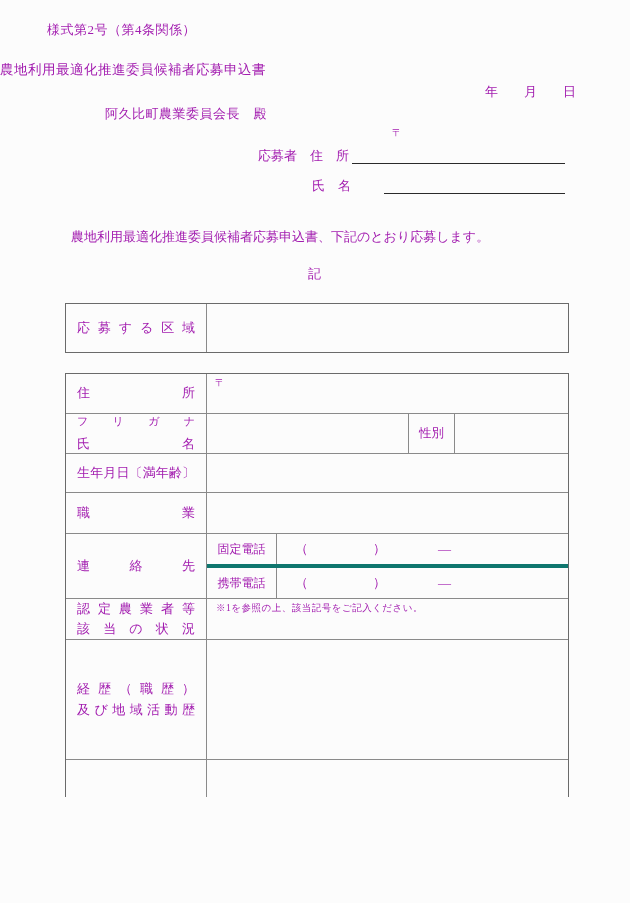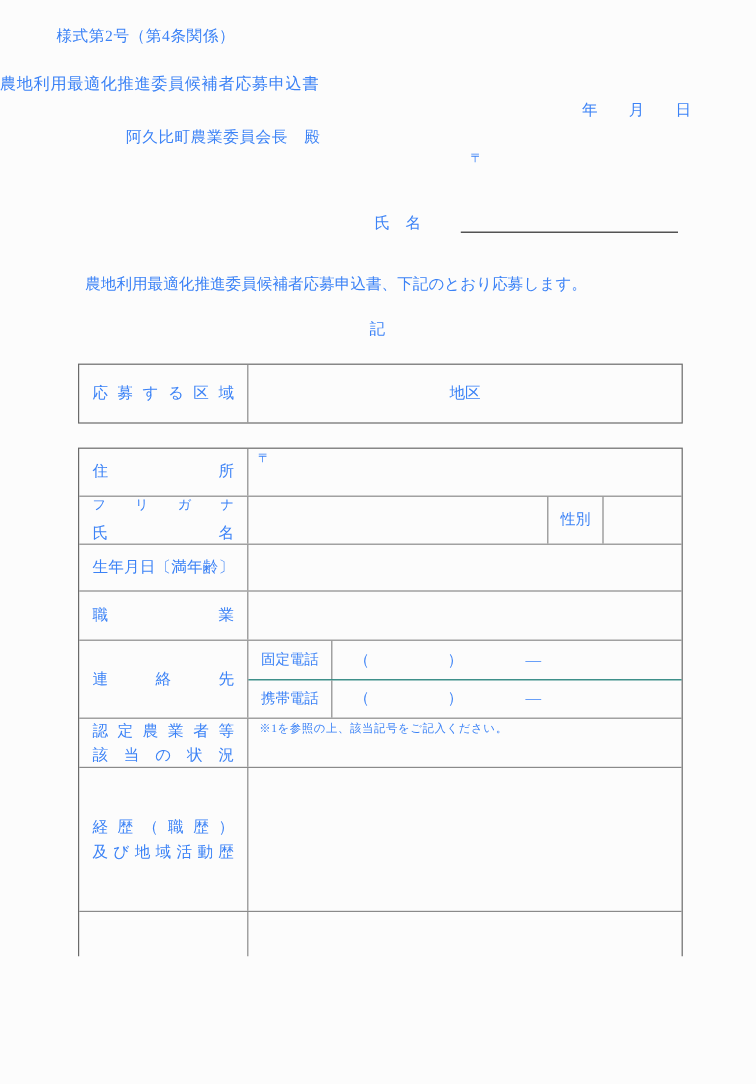--- a/index.html
+++ b/index.html
@@ -1,19 +1,19 @@
 <!DOCTYPE html>
 <html><head>
 <meta charset="utf-8">
 <style>
   * { margin:0; padding:0; box-sizing:border-box; }
   html, body { background:#fcfcfc; }
   .page {
     position:relative; width:630px; height:797px; margin:0 auto;
-    background:#fcfcfc; color:#3b82f6;
+    background:#fcfcfc; color:#a21caf;
     font-family:"Liberation Serif","DejaVu Serif",serif;
     font-size:13px; line-height:1.25; overflow:hidden;
   }
   .abs { position:absolute; }
   .form-no   { left:47px; top:22px; letter-spacing:0.5px; }
   .doc-title { left:0; right:0; top:62px; font-size:13.5px; letter-spacing:0.5px; }
   .date-line { right:54px; top:84px; }
   .addressee { left:68px; top:106px; letter-spacing:0.5px;padding-left:37px; }
   .postal-top{ left:392px; top:127px; font-size:10px; }
   .addr-line { left:258px; top:147px; width:307px; display:flex; align-items:flex-end; }
@@ -37,71 +37,72 @@
 
   
   .dist { display:flex; justify-content:space-between; width:100%; }
 
   .center-text { justify-content:center; }
   .postal-in { position:absolute; top:3px; left:8px; font-size:10px; }
 
   .kana-line { font-size:11px; margin-bottom:3px; }
   .two-line-label .dist + .dist { margin-top:4px; }
 
-  .split-cell { flex:1; display:flex; align-items:stretch; }
+  .split-cell { flex:1; display:flex; align-items:stretch;gap:48px; }
   .blank-wide { flex:1; }
   .sex-cell { width:47px; border-left:1px solid #8a8a8a; border-right:1px solid #8a8a8a;
               display:flex; align-items:center; justify-content:center; font-size:12.5px; }
   .blank-sm { width:65px; }
 
   .contact-right { flex:1; display:flex; flex-direction:column; }
   .contact-sub { display:flex; flex:1; }
-  .contact-sub + .contact-sub { border-top:1px solid #0f766e; }
+  .contact-sub + .contact-sub { border-top:4px solid #0f766e; }
   .ptype { width:70px; border-right:1px solid #8a8a8a; display:flex; align-items:center;
            justify-content:center; font-size:12px; flex-shrink:0; }
   .pval  { flex:1; display:flex; align-items:center; padding-left:18px; }
 
   .note-cell { align-items:flex-start; padding:4px 9px; font-size:9.5px; letter-spacing:0.5px; }
 
   .h40 { height:40px; } .h39 { height:39px; } .h41 { height:41px; }
   .h65 { height:65px; } .h120 { height:120px; }
 </style>
 </head>
 <body>
 
 <div class="page">
 
   <div class="abs form-no">様式第2号（第4条関係）</div>
   <div class="abs doc-title">農地利用最適化推進委員候補者応募申込書</div>
   <div class="abs date-line">年　　月　　日</div>
   <div class="abs addressee">阿久比町農業委員会長　殿</div>
   <div class="abs postal-top">〒</div>
 
+  <div class="abs addr-line">
+    <span>応募者　住　所</span>
+    <span class="uline"></span>
+  </div>
   <div class="abs name-line">
     <span>氏　名</span>
     <span class="uline"></span>
   </div>
 
   <div class="abs statement">農地利用最適化推進委員候補者応募申込書、下記のとおり応募します。</div>
   <div class="abs ki">記</div>
 
   <div class="tbl tbl1">
     <div class="lcell">
       <span class="dist">
           <span>応</span>
           <span>募</span>
           <span>す</span>
           <span>る</span>
           <span>区</span>
           <span>域</span>
         </span>
     </div>
-    <div class="ccell center-text">
-      <span>地区</span>
-    </div>
   </div>
 
   <div class="tbl tbl2">
 
     <div class="trow h40">
       <div class="lcell">
         <span class="dist">
             <span>住</span>
             <span>所</span>
           </span>

